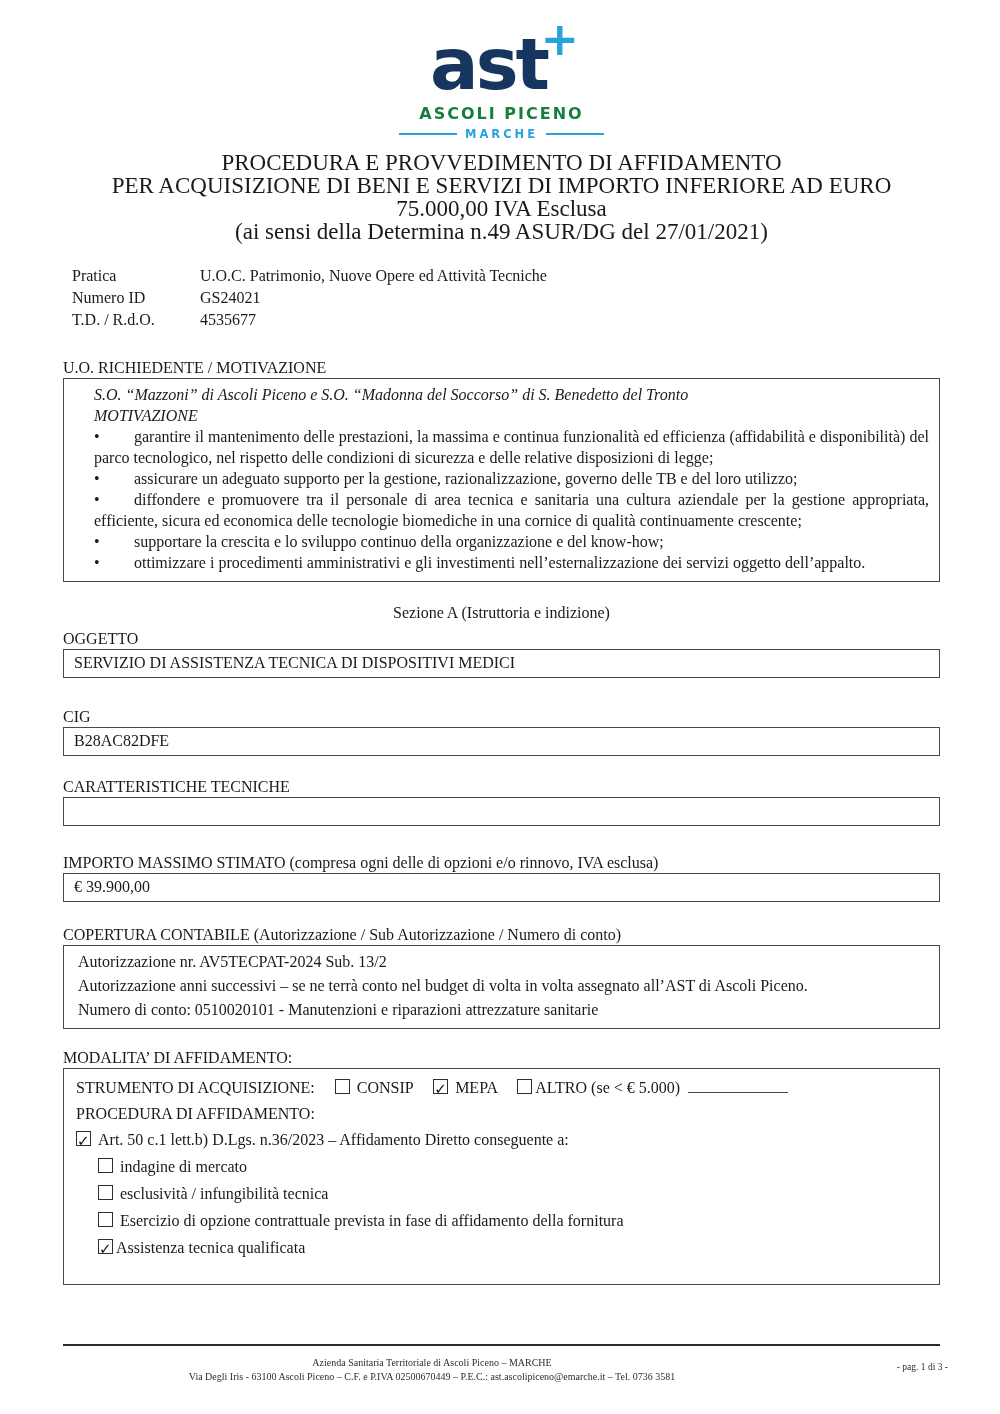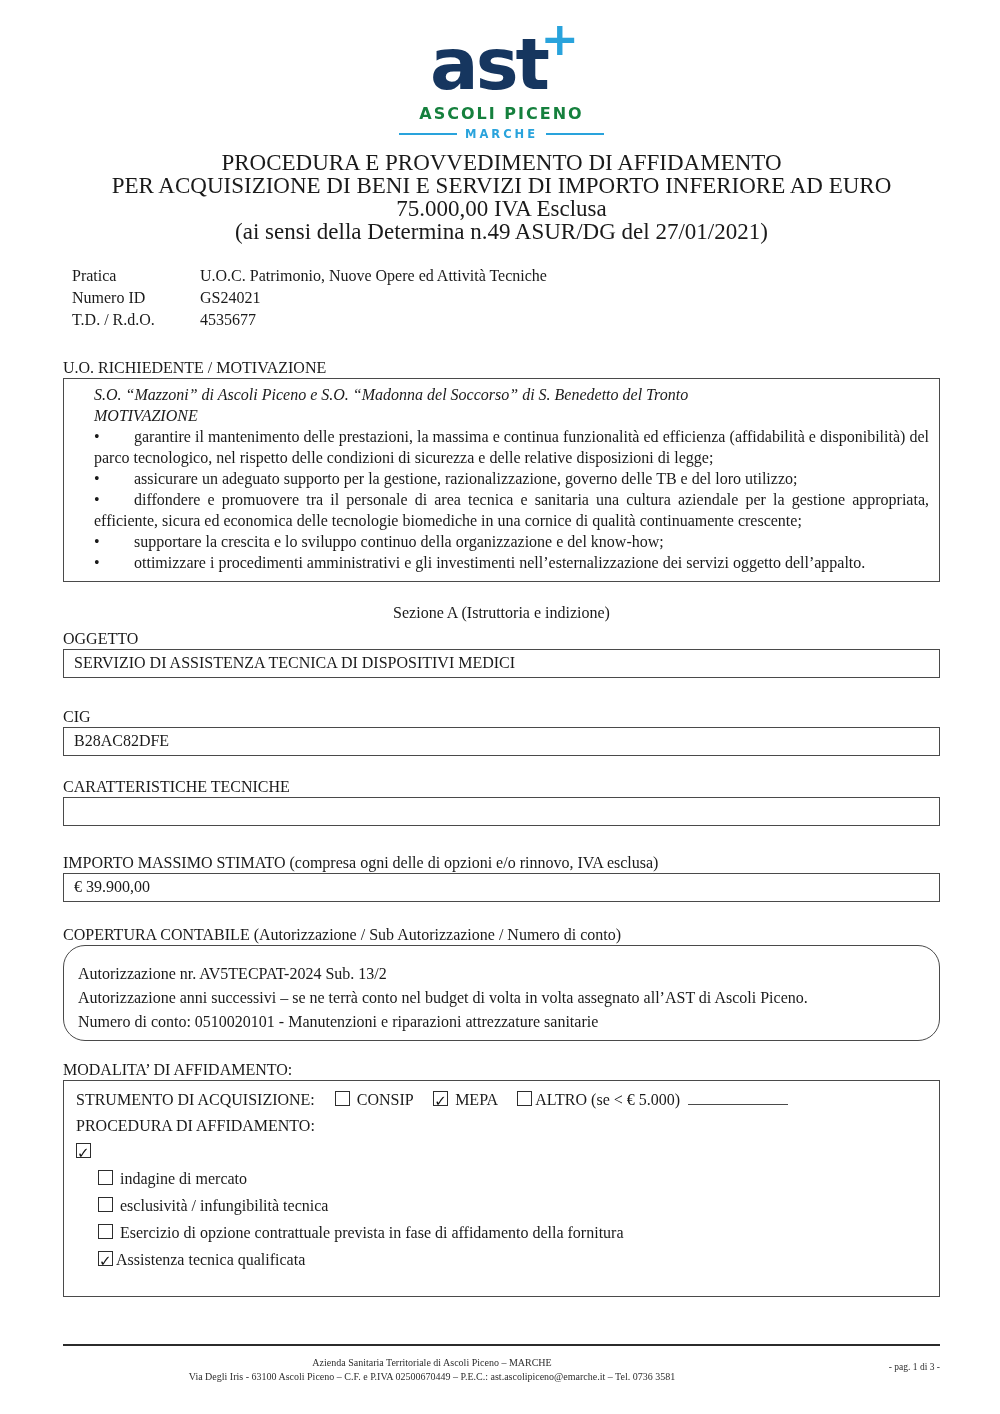--- a/index.html
+++ b/index.html
@@ -50,21 +50,21 @@
   
   .motiv-box{padding:5px 10px 8px 30px;line-height:21px;}
   .motiv-line{text-align:left;font-style:italic;}
   .bullet-par{text-align:justify;}
   .bullet-par .bullet{display:inline-block;width:40px;}
 
   
   .sezione-a{text-align:center;font-size:16px;margin:22px 0 6px 0;font-family:Liberation Serif, serif;}
 
   
-  .copertura-box{padding:16px 12px 6px 14px;line-height:24px;border-radius:22px;}
+  .copertura-box{padding:4px 12px 6px 14px;line-height:24px;}
 
   
   .modalita-box{padding:6px 12px 23px 12px;line-height:26px;}
   .cb{
     display:inline-block;width:13px;height:13px;border:1.5px solid #2d2d2d;
     position:relative;vertical-align:-1px;background:#fff;
   }
   .cb.checked::after{
     content:"\2713";position:absolute;left:0px;top:-4px;font-size:15px;
     font-family:"DejaVu Sans",sans-serif;color:#111;
@@ -77,21 +77,21 @@
   }
   .sub-options{padding-left:22px;line-height:27px;}
 
   
   .footer-rule{position:absolute;left:63px;width:877px;top:1344px;border-top:2px solid #2b2b2b;}
   .footer-text{
     position:absolute;top:1356px;left:0;width:864px;text-align:center;
     font-size:10px;line-height:14px;color:#2d2d2d;
   }
   .footer-page{
-    position:absolute;top:1362px;right:60px;font-size:9.5px;color:#2d2d2d;
+    position:absolute;top:1362px;right:52px;font-size:9.5px;color:#2d2d2d;
   }
 </style>
 </head>
 <body>
 
 <div class="content">
 
   <div class="logo-block">
     <div class="ast-logo">
       <span class="ast-text">ast</span>
@@ -171,21 +171,21 @@
       <span>STRUMENTO DI ACQUISIZIONE:</span>
       <span class="opt-gap"></span>
       <span class="cb cb-gap"></span><span>CONSIP</span>
       <span class="opt-gap"></span>
       <span class="cb cb-gap checked"></span><span>MEPA</span>
       <span class="opt-gap"></span>
       <span class="cb cb-tight"></span><span>ALTRO (se &lt; € 5.000)</span><span class="blank-line"></span>
     </div>
     <div>PROCEDURA DI AFFIDAMENTO:</div>
     <div>
-      <span class="cb cb-gap checked"></span>
+      <span class="cb cb-gap checked"></span><span>Art. 50 c.1 lett.b) D.Lgs. n.36/2023 – Affidamento Diretto conseguente a:</span>
     </div>
     <div class="sub-options">
       <div><span class="cb cb-gap"></span><span>indagine di mercato</span></div>
       <div><span class="cb cb-gap"></span><span>esclusività / infungibilità tecnica</span></div>
       <div><span class="cb cb-gap"></span><span>Esercizio di opzione contrattuale prevista in fase di affidamento della fornitura</span></div>
       <div><span class="cb cb-tight checked"></span><span>Assistenza tecnica qualificata</span></div>
     </div>
   </div>
 
 </div>

